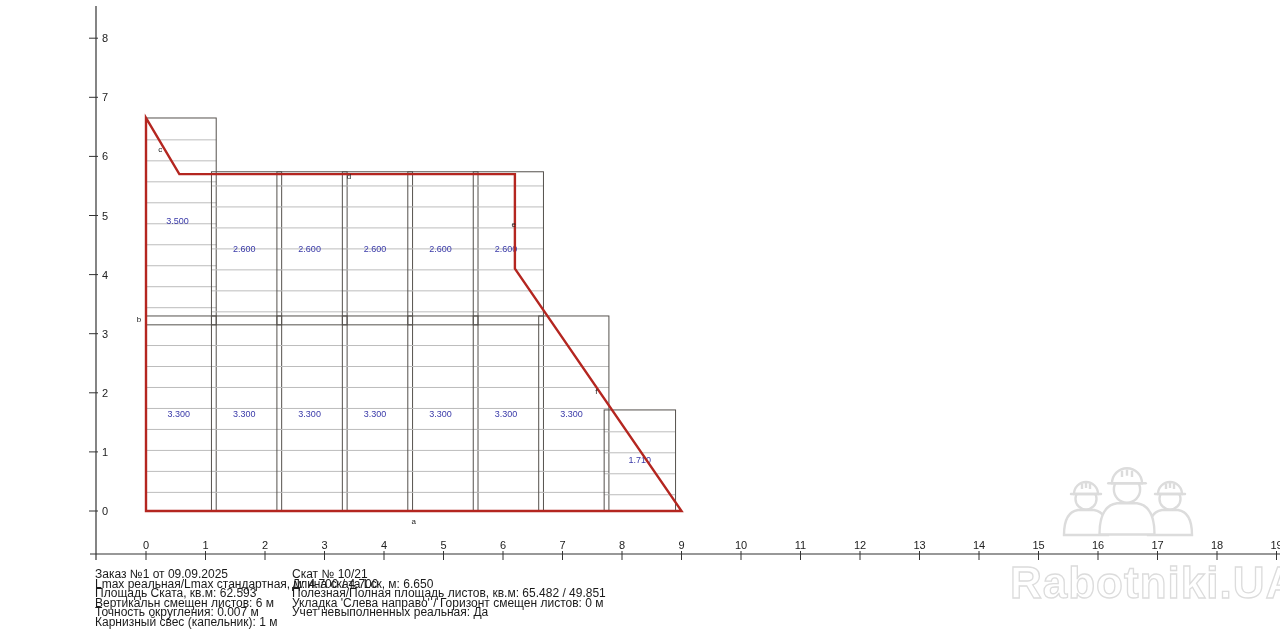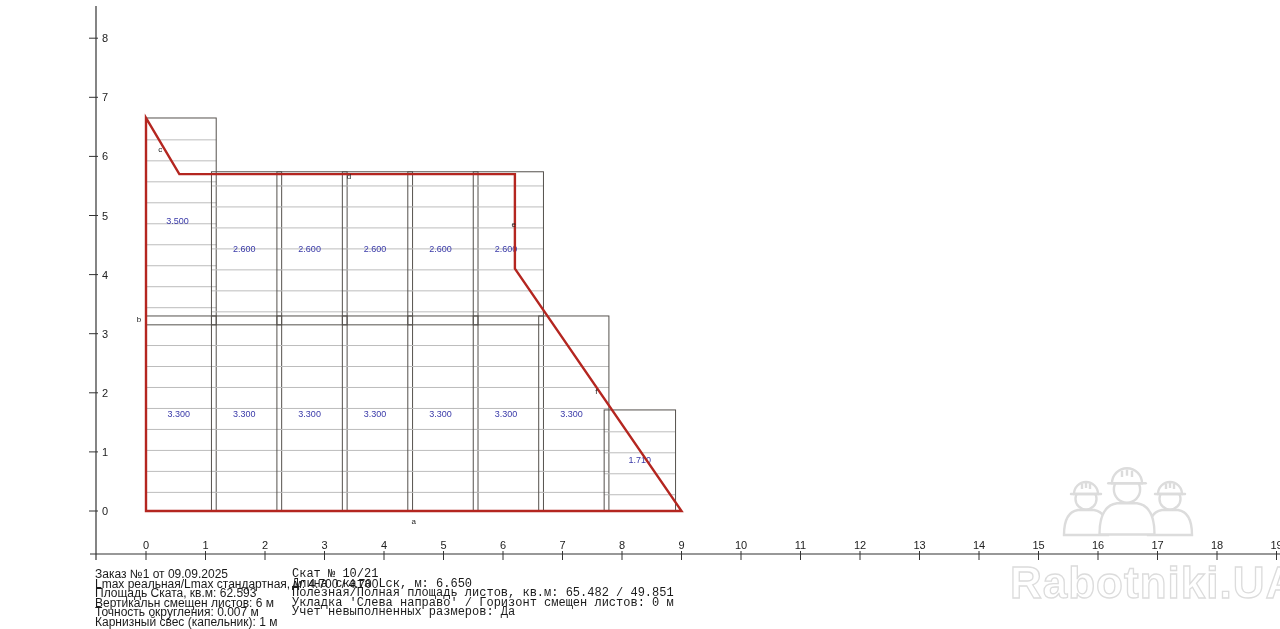--- a/index.html
+++ b/index.html
@@ -3,21 +3,21 @@
 <meta charset="utf-8">
 <style>
   html,body{margin:0;padding:0;background:#ffffff;}
   body{width:1280px;height:629px;position:relative;overflow:hidden;
        font-family:"Liberation Sans", sans-serif;color:#1a1a1a;}
   .canvas{position:absolute;left:0;top:0;width:1280px;height:629px;}
   #scene{position:absolute;left:0;top:0;}
   .legend{position:absolute;left:2px;top:503px;font-size:8px;line-height:9.6px;color:#1a1a1a;white-space:nowrap;}
   .info{position:absolute;top:570px;font-size:12px;line-height:9.6px;color:#1a1a1a;white-space:nowrap;}
   .info-left{left:95px;}
-  .info-right{left:292px;font-family:Liberation Mono, monospace;}
+  .info-right{left:292px;}
   .line{white-space:nowrap;}
 </style>
 </head>
 <body>
 
 <div class="canvas">
   <svg id="scene" width="1280" height="629" viewBox="0 0 1280 629">
       <g>
         <line x1="90" y1="554" x2="1281" y2="554" stroke="#333333" stroke-width="1.2"></line>
         <line x1="96" y1="6" x2="96" y2="560" stroke="#333333" stroke-width="1.2"></line>
@@ -294,15 +294,15 @@
       <div class="line">Вертикальн смещен листов: 6 м</div>
       <div class="line">Точность округления: 0.007 м</div>
       <div class="line"> Карнизный свес (капельник): 1 м</div>
     </div>
 
   <div class="info info-right" id="info-right">
       <div class="line">Скат № 10/21</div>
       <div class="line">Длина ската Lск, м: 6.650</div>
       <div class="line">Полезная/Полная площадь листов, кв.м:  65.482 / 49.851</div>
       <div class="line">Укладка 'Слева направо' / Горизонт смещен листов: 0 м</div>
-      <div class="line">Учет невыполненных размеров: Да</div>
+      <div class="line">Учет невыполненных реальная: Да</div>
     </div>
 </div>
 
 </body></html>

